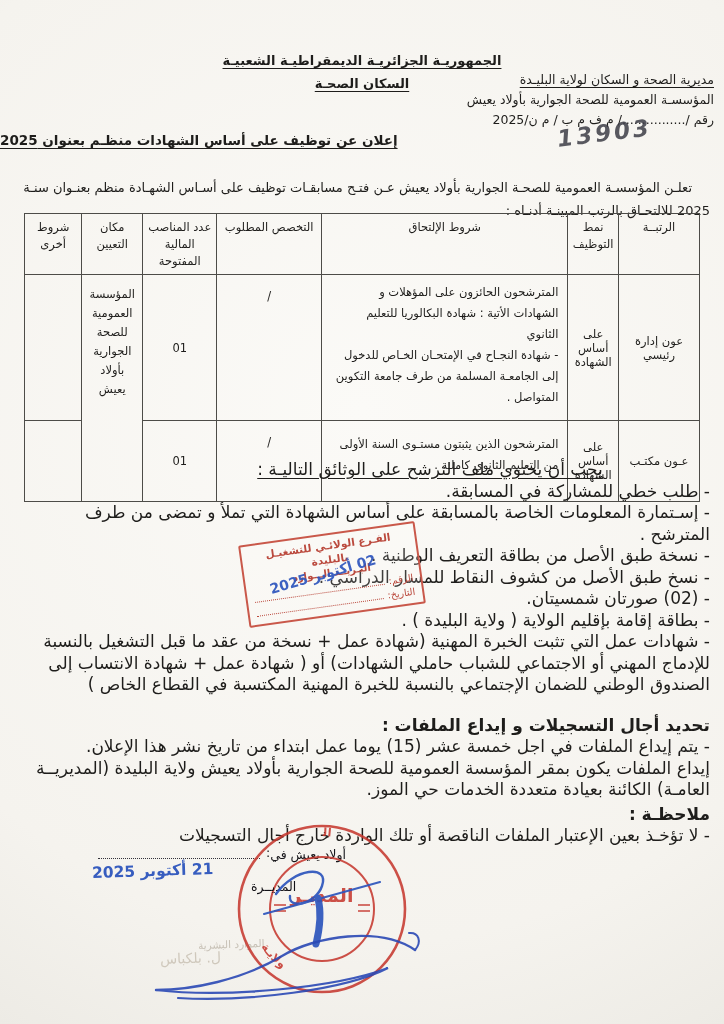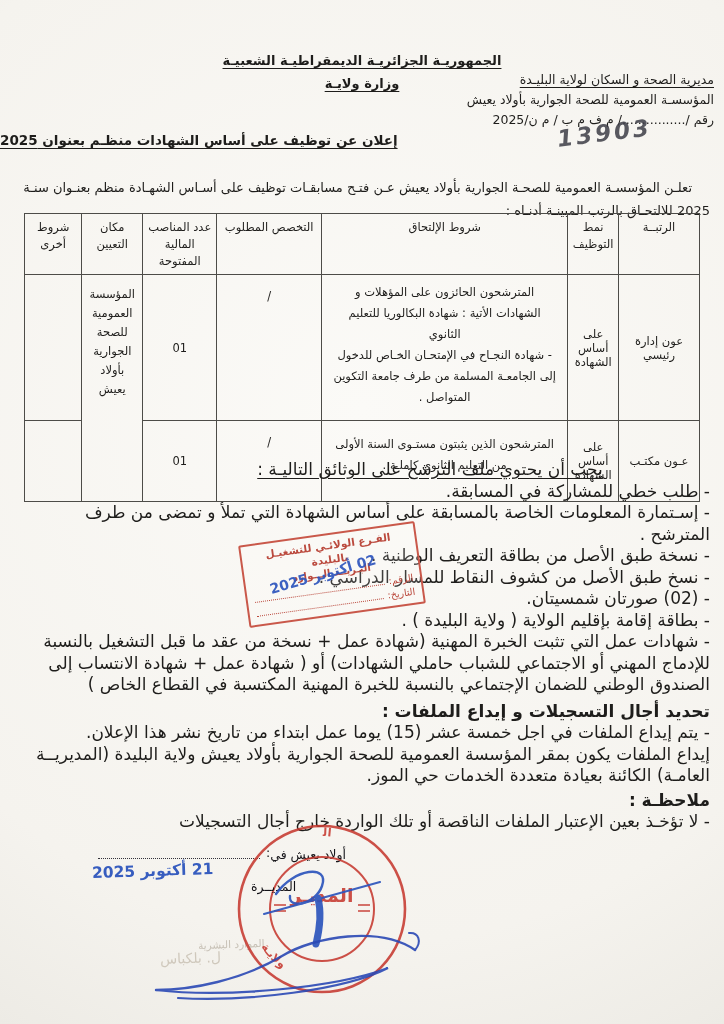--- a/index.html
+++ b/index.html
@@ -16,32 +16,32 @@
     position:absolute;top:120px;right:72px;font-size:23px;color:#3d3d46;
     transform:rotate(-7deg);font-style:italic;letter-spacing:3px;font-weight:bold;opacity:.85;
   }
   .doc-title{position:absolute;top:132px;left:0;right:0;text-align:left;font-size:13.5px;font-weight:bold;}
   .intro{position:absolute;top:176px;right:14px;left:14px;font-size:13px;line-height:23px;text-align:right;text-indent:18px;}
 
   .table-wrap{position:absolute;top:213px;right:24px;left:24px;}
   table{width:100%;border-collapse:collapse;table-layout:fixed;}
   th,td{border:1.2px solid #4d4c48;font-size:11.5px;padding:3px 4px;text-align:center;vertical-align:middle;font-weight:normal;}
   thead th{vertical-align:top;padding-top:5px;line-height:17px;height:52px;}
-  td.cond{text-align:center;vertical-align:top;white-space:pre-line;line-height:21px;padding:7px 9px;}
+  td.cond{text-align:right;vertical-align:top;white-space:pre-line;line-height:21px;padding:7px 9px;}
   td.spec{vertical-align:top;padding-top:14px;}
   td.loc{vertical-align:top;padding-top:10px;line-height:19px;}
   tr.r1 td{height:128px;}
   tr.r2 td{height:60px;}
   tr.r2 td.cond{padding-top:13px;}
 
   .body-text{position:absolute;top:459px;right:14px;left:30px;font-size:17px;line-height:21.5px;text-align:right;}
   .docs-heading{margin-left:120px;text-align:center;}
   .plain-list{margin:0;padding:0;list-style:none;}
   .plain-list li{margin:0;}
-  .deadline-heading{font-weight:bold;margin-top:5px;}
+  .deadline-heading{font-weight:bold;margin-top:19px;}
   .note-heading{font-weight:bold;margin-top:3px;}
 
   .rect-stamp{
     position:absolute;left:243px;top:533px;width:178px;box-sizing:border-box;
     border:2.5px solid #c9584a;border-radius:2px;color:#bb4a3e;
     transform:rotate(-8deg);font-size:10px;text-align:center;padding:3px 7px 6px;
     background:rgba(255,255,255,.15);
   }
   .rect-stamp .l1{font-size:10.5px;font-weight:bold;line-height:14px;}
   .rect-stamp .l2{font-weight:bold;letter-spacing:4px;line-height:14px;}
@@ -63,21 +63,21 @@
   .ink{position:absolute;z-index:5;}
   .faint{position:absolute;color:#c7c1b6;z-index:1;}
   .faint.dept{left:198px;top:938px;font-size:10.5px;transform:rotate(-2deg);}
   .faint.name{left:160px;top:950px;font-size:14px;transform:rotate(-2deg);letter-spacing:2px;color:#cfc8bc;}
 </style>
 </head>
 <body>
 
 <div class="center-head">
   <div><span class="u">الجمهوريـة الجزائريـة الديمقراطيـة الشعبيـة</span></div>
-  <div><span class="u">وزارة ولايـة</span></div>
+  <div><span class="u">السكان الصحـة</span></div>
 </div>
 
 <div class="right-head">
   <div><span class="u">مديرية الصحة و السكان لولاية البليـدة</span></div>
   <div>المؤسسـة العمومية للصحة الجوارية بأولاد يعيش</div>
   <div>رقم /................/ م ف م ب / م ن/2025</div>
 </div>
 
 <div class="hand-number">13903</div>
 

